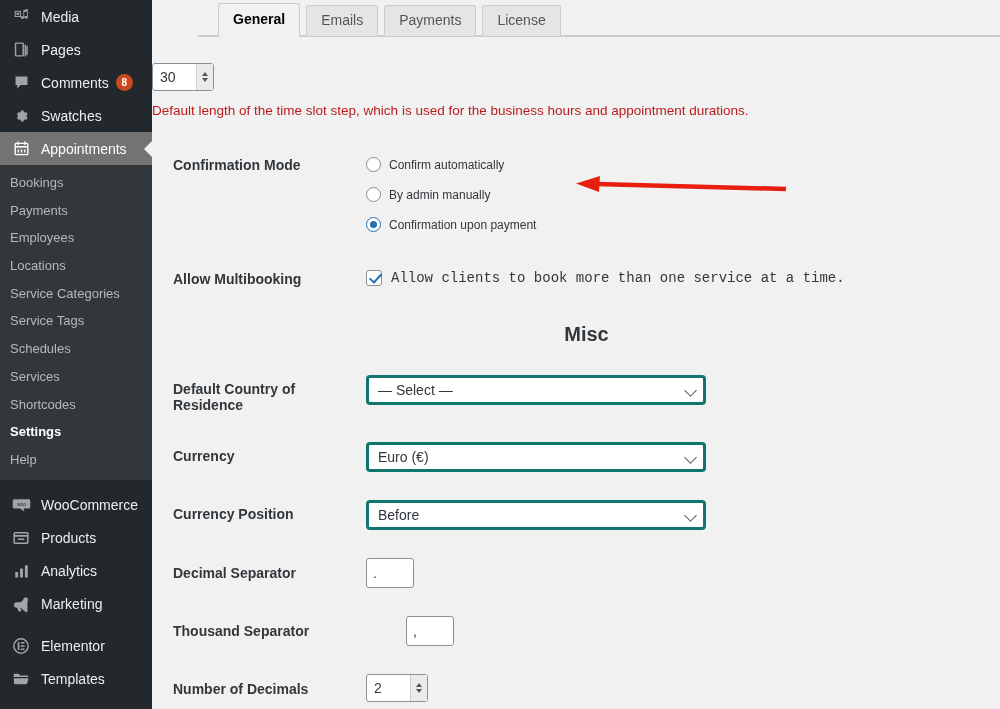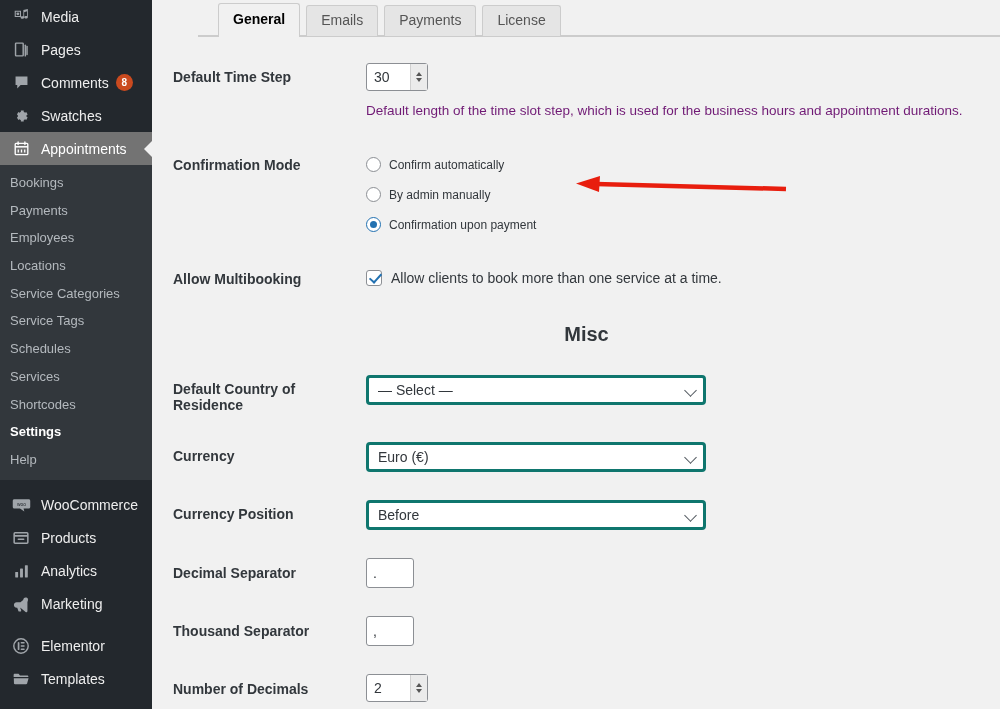--- a/index.html
+++ b/index.html
@@ -140,21 +140,21 @@
     padding-left: 21px;
     font-size: 14px;
     font-weight: bold;
     color: #32373c;
     flex: 0 0 214px;
   }
   .row-field { flex: 1 1 auto; }
 
   .help-text {
     font-size: 13.5px;
-    color: #701a75;
+    color: #b91c1c;
     line-height: 1.4;
   }
 
   input.num {
     width: 62px; height: 28px;
     padding: 2px 2px 2px 7px;
     font-size: 14px;
     color: #32373c;
     border: 1px solid #8c8f94;
     border-radius: 3px;
@@ -209,21 +209,21 @@
   .radio.checked::after {
     content: "";
     position: absolute; left: 50%; top: 50%;
     width: 7px; height: 7px;
     margin: -3.5px 0 0 -3.5px;
     border-radius: 50%;
     background: #2271b1;
   }
   .radio-label { font-size: 12px; color: #32373c; }
 
-  .check-line { display: flex; align-items: center; cursor: pointer; }
+  .check-line { display: flex; align-items: center; cursor: pointer; font-family: Liberation Mono, monospace; }
   .checkbox {
     width: 16px; height: 16px;
     border: 1px solid #8c8f94;
     border-radius: 3px;
     background: #fff;
     margin-right: 9px;
     position: relative;
     flex: 0 0 16px;
   }
   .checkbox.checked::after {
@@ -426,21 +426,20 @@
     <div id="tabbar">
       <div class="tab active">General</div>
       <div class="tab">Emails</div>
       <div class="tab">Payments</div>
       <div class="tab">License</div>
     </div>
 
     <div id="form">
 
       <div class="row" style="padding-top:26px;">
-        <div class="row-label" style="padding-top:6px;">Default Time Step</div>
         <div class="row-field">
           <div class="numwrap">
             <input class="num" type="text" value="30" style="">
             <span class="spinner">
               <span class="ar up"></span>
                 <span class="ar dn"></span>
             </span>
           </div>
           <div class="help-text" style="margin-top:11px;">Default length of the time slot step, which is used for the business hours and appointment durations.</div>
         </div>
@@ -512,21 +511,21 @@
         </div>
       </div>
 
       <div class="row" style="padding-top:28px;">
         <div class="row-label" style="padding-top:7px;">Decimal Separator</div>
         <div class="row-field">
           <input class="txt" type="text" value="." style="">
         </div>
       </div>
 
-      <div class="row" style="padding-top:28px;">
+      <div class="row" style="padding-top:28px;gap:40px;">
         <div class="row-label" style="padding-top:7px;">Thousand Separator</div>
         <div class="row-field">
           <input class="txt" type="text" value="," style="">
         </div>
       </div>
 
       <div class="row" style="padding-top:28px;">
         <div class="row-label" style="padding-top:7px;">Number of Decimals</div>
         <div class="row-field">
           <div class="numwrap">

